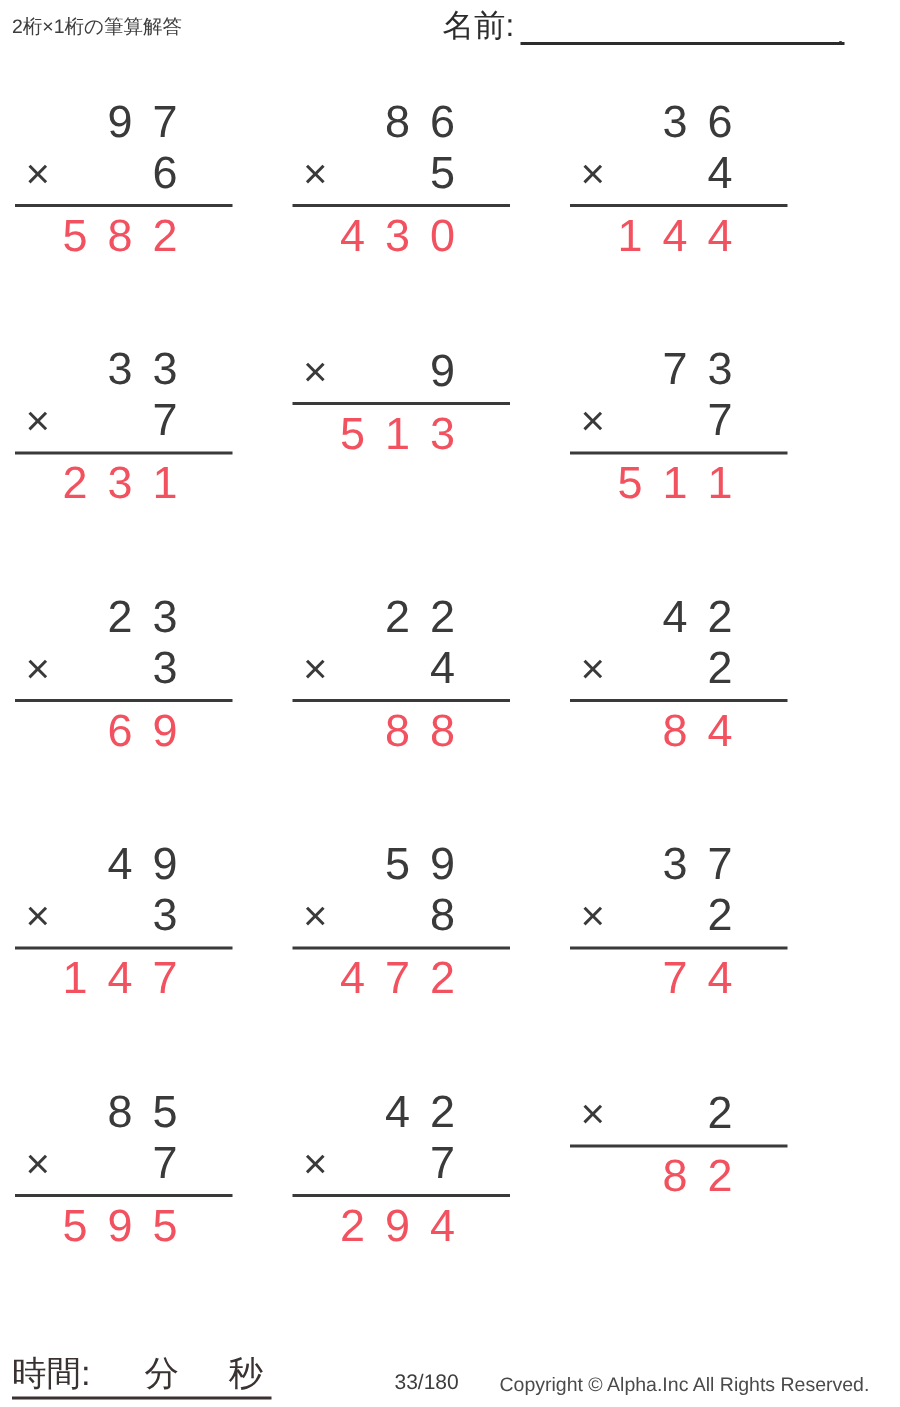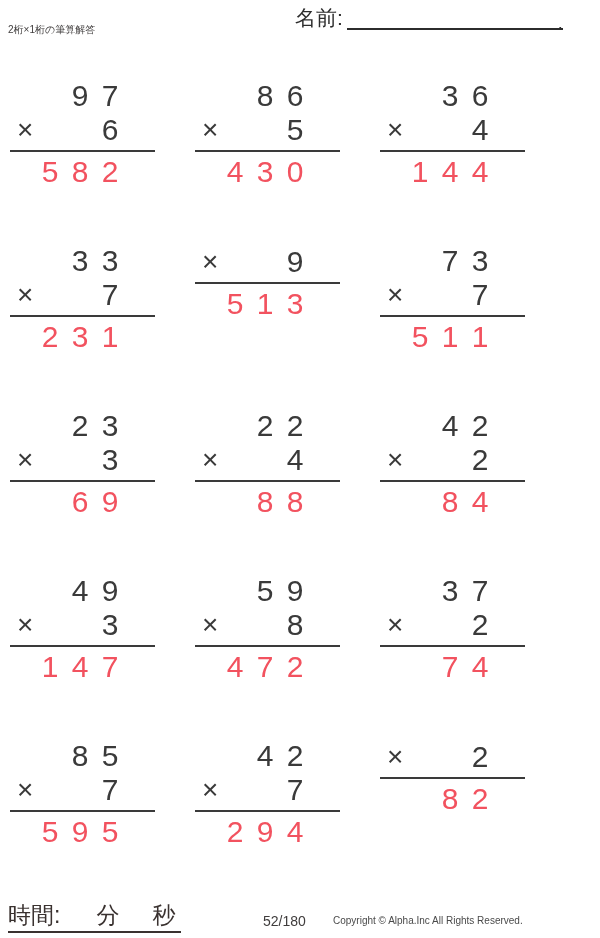--- a/index.html
+++ b/index.html
@@ -5,52 +5,52 @@
   :root { --red:#f2525f; --ink:#3a3a3a; }
   * { box-sizing:border-box; }
   html,body { margin:0; padding:0; }
   body {
     width:600px; height:938px; position:relative; overflow:hidden;
     background:#ffffff; color:var(--ink);
     font-family:"Liberation Sans","DejaVu Sans",sans-serif;
   }
 
   
-  .title { position:absolute; left:8px; top:23px; font-size:10px; color:#3f3c3c; }
+  .title { position:absolute; left:8px; top:9px; font-size:13px; color:#3f3c3c; }
   .name-wrap { position:absolute; left:295px; top:6px; display:flex; align-items:flex-end; }
   .name-label { font-size:21px; line-height:24px; color:#2c2c2c; }
   .name-line {
     width:216px; height:20px; margin-left:4px;
     border-bottom:2px solid #2c2c2c;
     text-align:right; font-size:18px; line-height:26px; color:#2c2c2c;
   }
 
   
   .problems {
-    position:absolute; top:79px; left:10px;
+    position:absolute; top:65px; left:10px;
     display:grid; grid-template-columns:repeat(3,145px);
     column-gap:40px; grid-auto-rows:165px;
   }
   .problem { width:145px; }
   .row { height:33px; line-height:33px; text-align:right; padding-right:30px;
          font-size:30px; color:var(--ink); white-space:nowrap; }
   .mul { height:36px; line-height:36px; position:relative; }
   .times { position:absolute; left:7px; top:0; font-size:28px; color:var(--ink); }
   .rule { border-top:2px solid var(--ink); margin-top:2px; }
   .ans { color:var(--red); padding-top:3px; }
   .digit { display:inline-block; width:30px; text-align:center; }
 
   
   .time-wrap { position:absolute; left:8px; top:901px; }
   .time-underline { display:inline-block; border-bottom:2px solid #3a3230;
                     padding:0 6px 2px 0; font-size:23px; line-height:28px; color:#3a3230;text-align:right; }
   .t-min { margin-left:36px; }
   .t-sec { margin-left:33px; }
   .page-indicator { position:absolute; left:263px; top:913px; font-size:14px; color:#3f3c3c; }
-  .copyright { position:absolute; left:333px; top:915px; font-size:10px; color:#4a4a4a; }
+  .copyright { position:absolute; left:333px; top:915px; font-size:13px; color:#4a4a4a; }
 </style>
 </head>
 <body>
 
 <div class="title">2桁×1桁の筆算解答</div>
 <div class="name-wrap">
   <span class="name-label">名前:</span>
   <div class="name-line"><span>.</span></div>
 </div>
 
@@ -202,14 +202,14 @@
     <div class="rule"></div>
     <div class="row ans digits"><span class="digit">8</span><span class="digit">2</span></div>
   </div>
 </div>
 
 <div class="time-wrap">
   <span class="time-underline">
     <span class="t-label">時間:</span><span class="t-min">分</span><span class="t-sec">秒</span>
   </span>
 </div>
-<div class="page-indicator">52/180</div>
+<div class="page-indicator">33/180</div>
 <div class="copyright">Copyright © Alpha.Inc All Rights Reserved.</div>
 
 </body></html>

